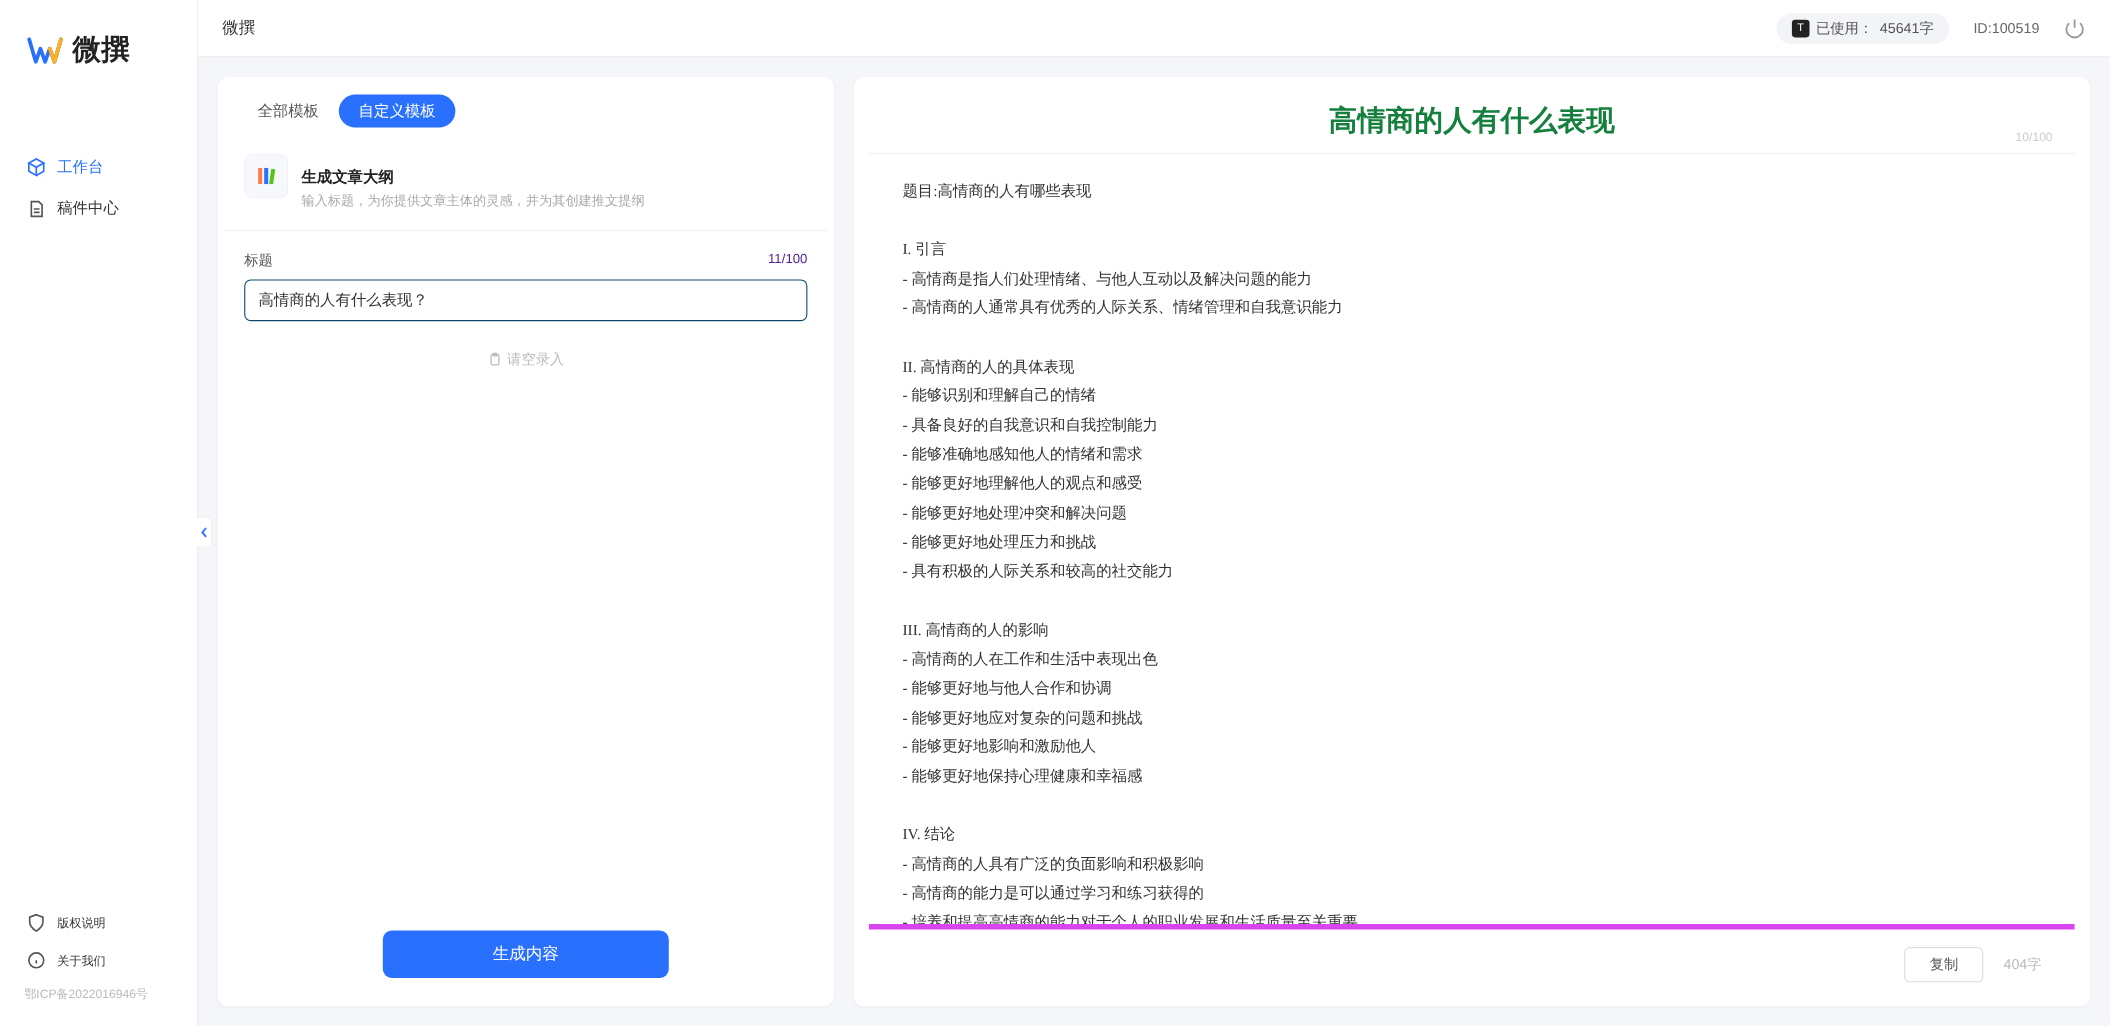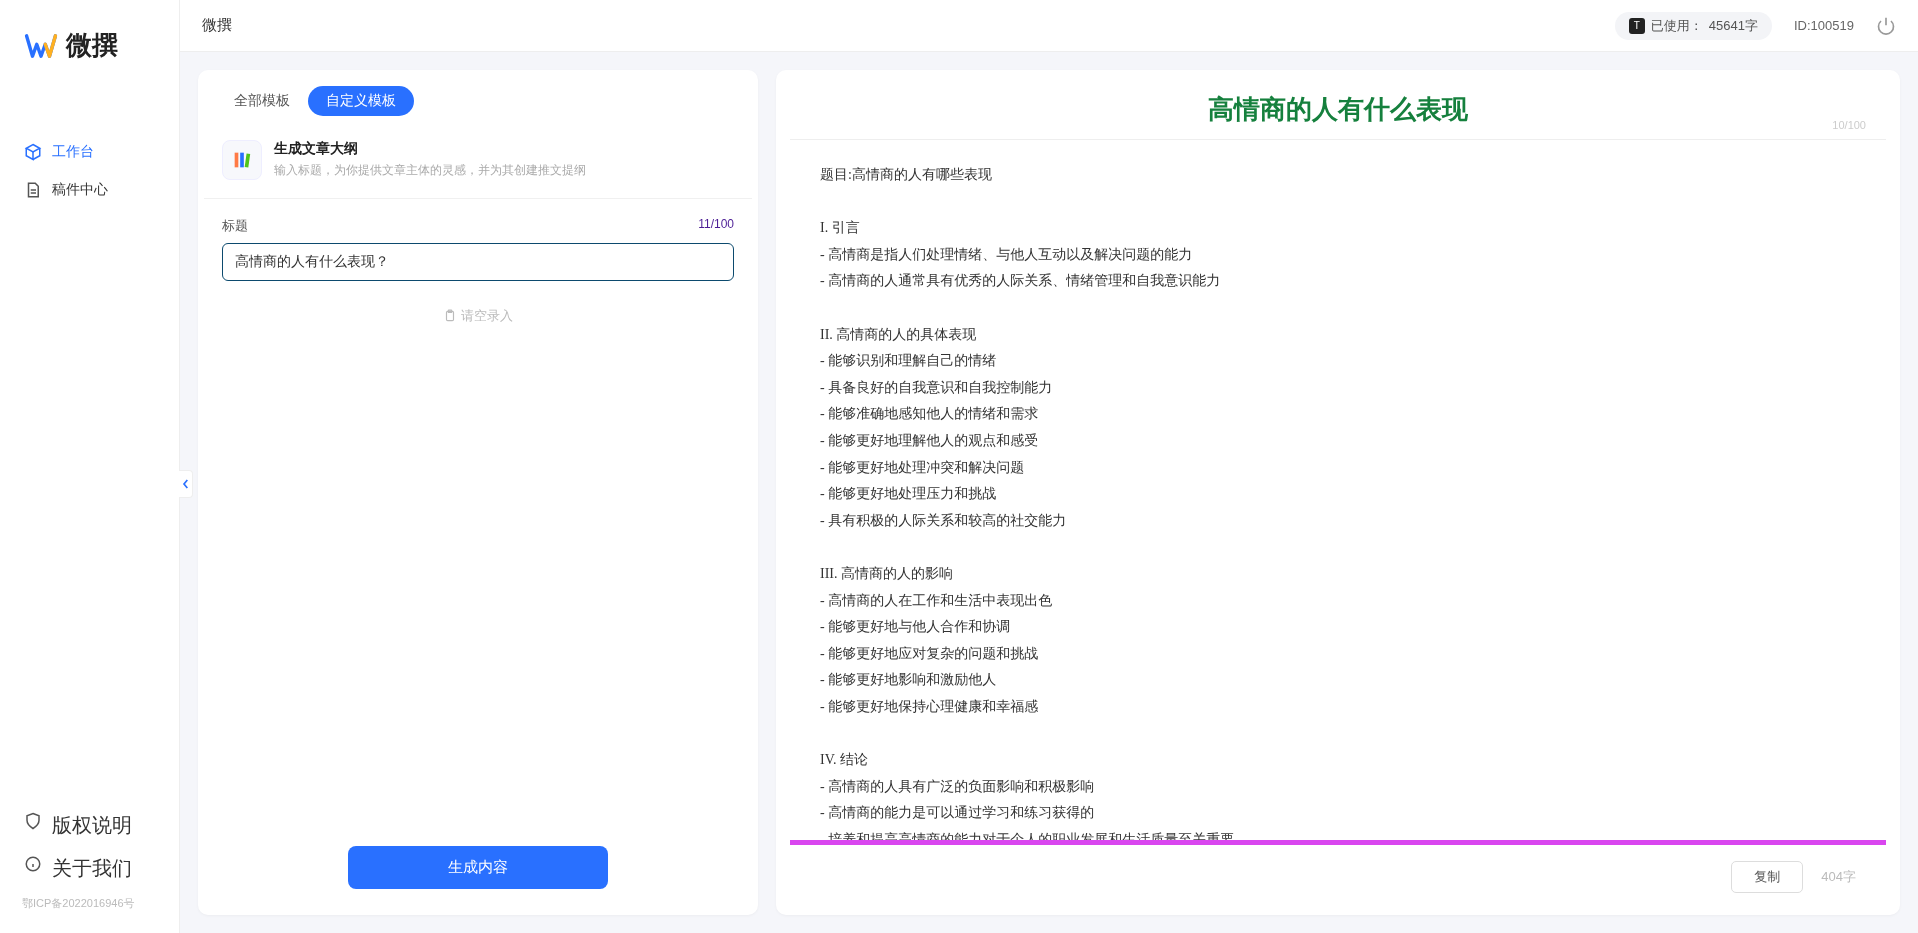--- a/index.html
+++ b/index.html
@@ -9,21 +9,21 @@
 
 .sidebar { width: 180px; background: #fff; display: flex; flex-direction: column; border-right: 1px solid #eee; }
 .logo { display: flex; align-items: center; padding: 28px 24px 20px; gap: 8px; }
 .logo-mark { width: 34px; height: 34px; }
 .logo-text { font-size: 26px; font-weight: 700; color: #222; }
 .nav { flex: 1; padding-top: 50px; }
 .nav-item { display: flex; align-items: flex-start; gap: 10px; padding: 10px 24px; color: #333; font-size: 14px; cursor: pointer; }
 .nav-item.active { color: #2970ff; }
 .nav-item .icon { width: 18px; height: 18px; display: inline-flex; align-items: center; justify-content: center; }
 .sidebar-footer { padding-bottom: 14px; }
-.footer-item { display: flex; gap: 10px; padding: 8px 24px; color: #333; font-size: 20px; cursor: pointer; }
+.footer-item { display: flex; align-items: center; gap: 10px; padding: 8px 24px; color: #333; font-size: 11px; cursor: pointer; }
 .icp { padding: 6px 22px 8px; font-size: 11px; color: #bbb; }
 
 .main { flex: 1; display: flex; flex-direction: column; }
 .topbar { height: 52px; background: #fff; border-bottom: 1px solid #eee; display: flex; align-items: center; justify-content: space-between; padding: 0 22px; }
 .app-name { font-size: 15px; color: #333; font-weight: 500; }
 .topbar-right { display: flex; align-items: center; gap: 22px; }
 .usage-pill { display: flex; align-items: center; gap: 6px; background: #f3f4f7; border-radius: 16px; padding: 5px 14px; font-size: 13px; color: #555; }
 .usage-badge { width: 16px; height: 16px; background: #222; border-radius: 3px; color: #fff; font-size: 10px; display: flex; align-items: center; justify-content: center; }
 .user-id { font-size: 13px; color: #666; }
 .power-icon { width: 20px; height: 20px; color: #999; cursor: pointer; }
@@ -33,21 +33,21 @@
 .panel { background: #fff; border-radius: 10px; display: flex; flex-direction: column; box-shadow: 0 1px 3px rgba(0,0,0,0.04); }
 .panel-left { width: 560px; }
 .panel-right { flex: 1; }
 
 .tabs { display: flex; gap: 0; padding: 16px 18px 12px; }
 .tab { padding: 6px 18px; border-radius: 16px; font-size: 14px; cursor: pointer; color: #555; }
 .tab.active { background: #2970ff; color: #fff; }
 
 .template-card { display: flex; gap: 12px; padding: 12px 18px 18px; border-bottom: 1px solid #f0f0f0; margin: 0 6px; }
 .template-icon { width: 40px; height: 40px; border-radius: 8px; background: #f7f8fc; display: flex; align-items: center; justify-content: center; font-size: 20px; border: 1px solid #eef; }
-.template-info { flex: 1; }
+.template-info { flex: 1; margin-top: 12px; }
 .template-title { font-size: 14px; font-weight: 600; color: #222; margin-bottom: 4px; }
 .template-desc { font-size: 12px; color: #aaa; }
 
 .form-section { padding: 18px 24px; flex: 1; }
 .field-label { display: flex; justify-content: space-between; font-size: 13px; color: #555; margin-bottom: 8px; }
 .field-counter { color: #4c1d95; font-size: 12px; }
 .field-input { width: 100%; padding: 10px 12px; border: 1px solid #0c4a6e; border-radius: 6px; font-size: 14px; color: #333; outline: none; }
 .empty-hint { text-align: center; color: #bbb; font-size: 13px; margin-top: 26px; display: flex; align-items: center; justify-content: center; gap: 4px; }
 .paste-icon { width: 14px; height: 14px; }
 

